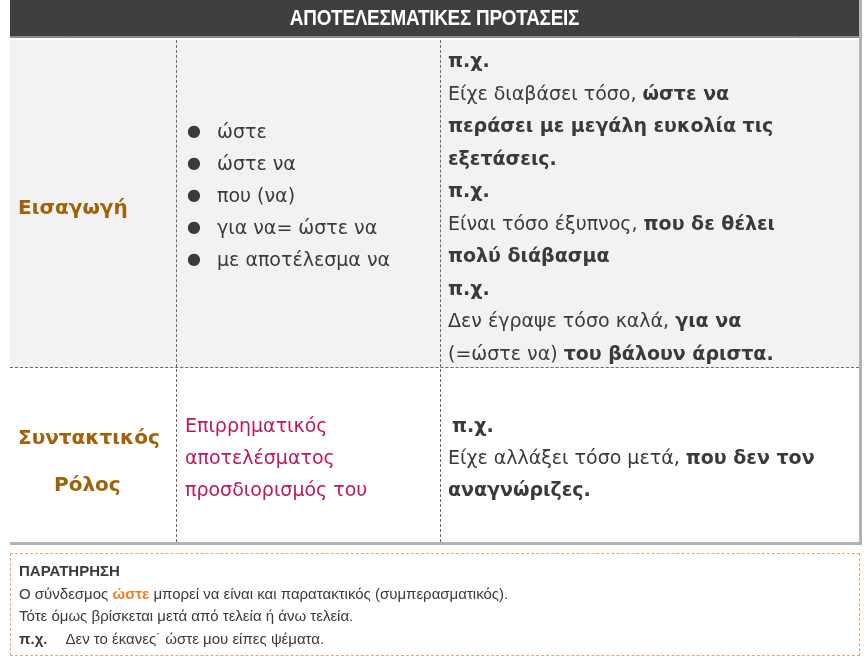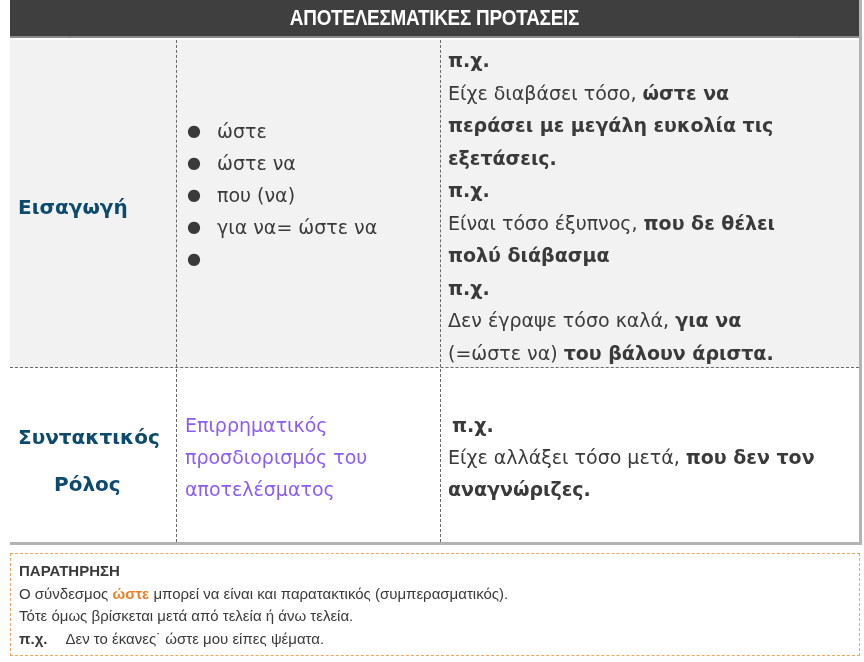--- a/index.html
+++ b/index.html
@@ -31,35 +31,35 @@
     }
     .row-1 { top: 40px; height: 328px; background: #f2f2f2; border-bottom: 1px dashed #6a6a6a; }
     .row-2 { top: 369px; height: 173px; background: #ffffff; }
 
     .cell { height: 100%; position: relative; }
     .col-a { width: 167px; border-right: 1px dashed #6a6a6a; }
     .col-b { width: 264px; border-right: 1px dashed #6a6a6a; }
     .col-c { flex: 1; }
 
     .label-orange {
-      color: #0c4a6e; font-weight: bold; font-size: 20px;
+      color: #a16207; font-weight: bold; font-size: 20px;
       font-family: "DejaVu Sans", sans-serif;
     }
     .row-1 .col-a .label-orange { position: absolute; left: 8px; top: 155px; }
     .row-2 .col-a .label-orange.l1 { position: absolute; left: 8px; top: 56px; }
     .row-2 .col-a .label-orange.l2 { position: absolute; left: 8px; top: 103px; margin-left: 36px; }
 
     .bullets { position: absolute; left: 10px; top: 75px; list-style: none; }
     .bullets li {
       font-size: 19px; line-height: 32px; color: #3a3a3a; display: flex;
     }
     .bullets .dot { width: 30px; font-size: 16px; }
 
     .plain-text {
-      position: absolute; left: 8px; top: 40px; font-size: 19px; line-height: 32px; color: #8b5cf6;
+      position: absolute; left: 8px; top: 40px; font-size: 19px; line-height: 32px; color: #be185d;
     }
 
     .examples { position: absolute; left: 7px; top: 4px; font-size: 19px; line-height: 32.5px; color: #3a3a3a; }
     .examples .px { font-weight: bold; }
     .examples b { font-weight: bold; }
     .examples-2 { position: absolute; left: 7px; top: 40px; font-size: 19px; line-height: 32px; color: #3a3a3a; }
     .examples-2 .px { font-weight: bold; padding-left: 4px; }
 
     .note {
       position: absolute; left: 10px; top: 553px; width: 850px; height: 103px;
@@ -97,20 +97,21 @@
           <li>
               <span class="dot">●</span>
               <span>που (να)</span>
             </li>
           <li>
               <span class="dot">●</span>
               <span>για να= ώστε να</span>
             </li>
           <li>
               <span class="dot">●</span>
+              <span>με αποτέλεσμα να</span>
             </li>
         </ul>
       </div>
       <div class="cell col-c">
         <div class="examples">
           <div class="px">π.χ.</div>
           <div><span>Είχε διαβάσει τόσο, </span><b>ώστε να</b></div>
           <div><b>περάσει με μεγάλη ευκολία τις</b></div>
           <div><b>εξετάσεις.</b></div>
 
@@ -126,22 +127,22 @@
     </div>
 
     <div class="row row-2">
       <div class="cell col-a">
         <span class="label-orange l1">Συντακτικός</span>
         <span class="label-orange l2">Ρόλος</span>
       </div>
       <div class="cell col-b">
         <div class="plain-text">
           <div>Επιρρηματικός</div>
+          <div>αποτελέσματος</div>
           <div>προσδιορισμός του</div>
-          <div>αποτελέσματος</div>
         </div>
       </div>
       <div class="cell col-c">
         <div class="examples-2">
           <div class="px">π.χ.</div>
           <div><span>Είχε αλλάξει τόσο μετά, </span><b>που δεν τον</b></div>
           <div><b>αναγνώριζες.</b></div>
         </div>
       </div>
     </div>

